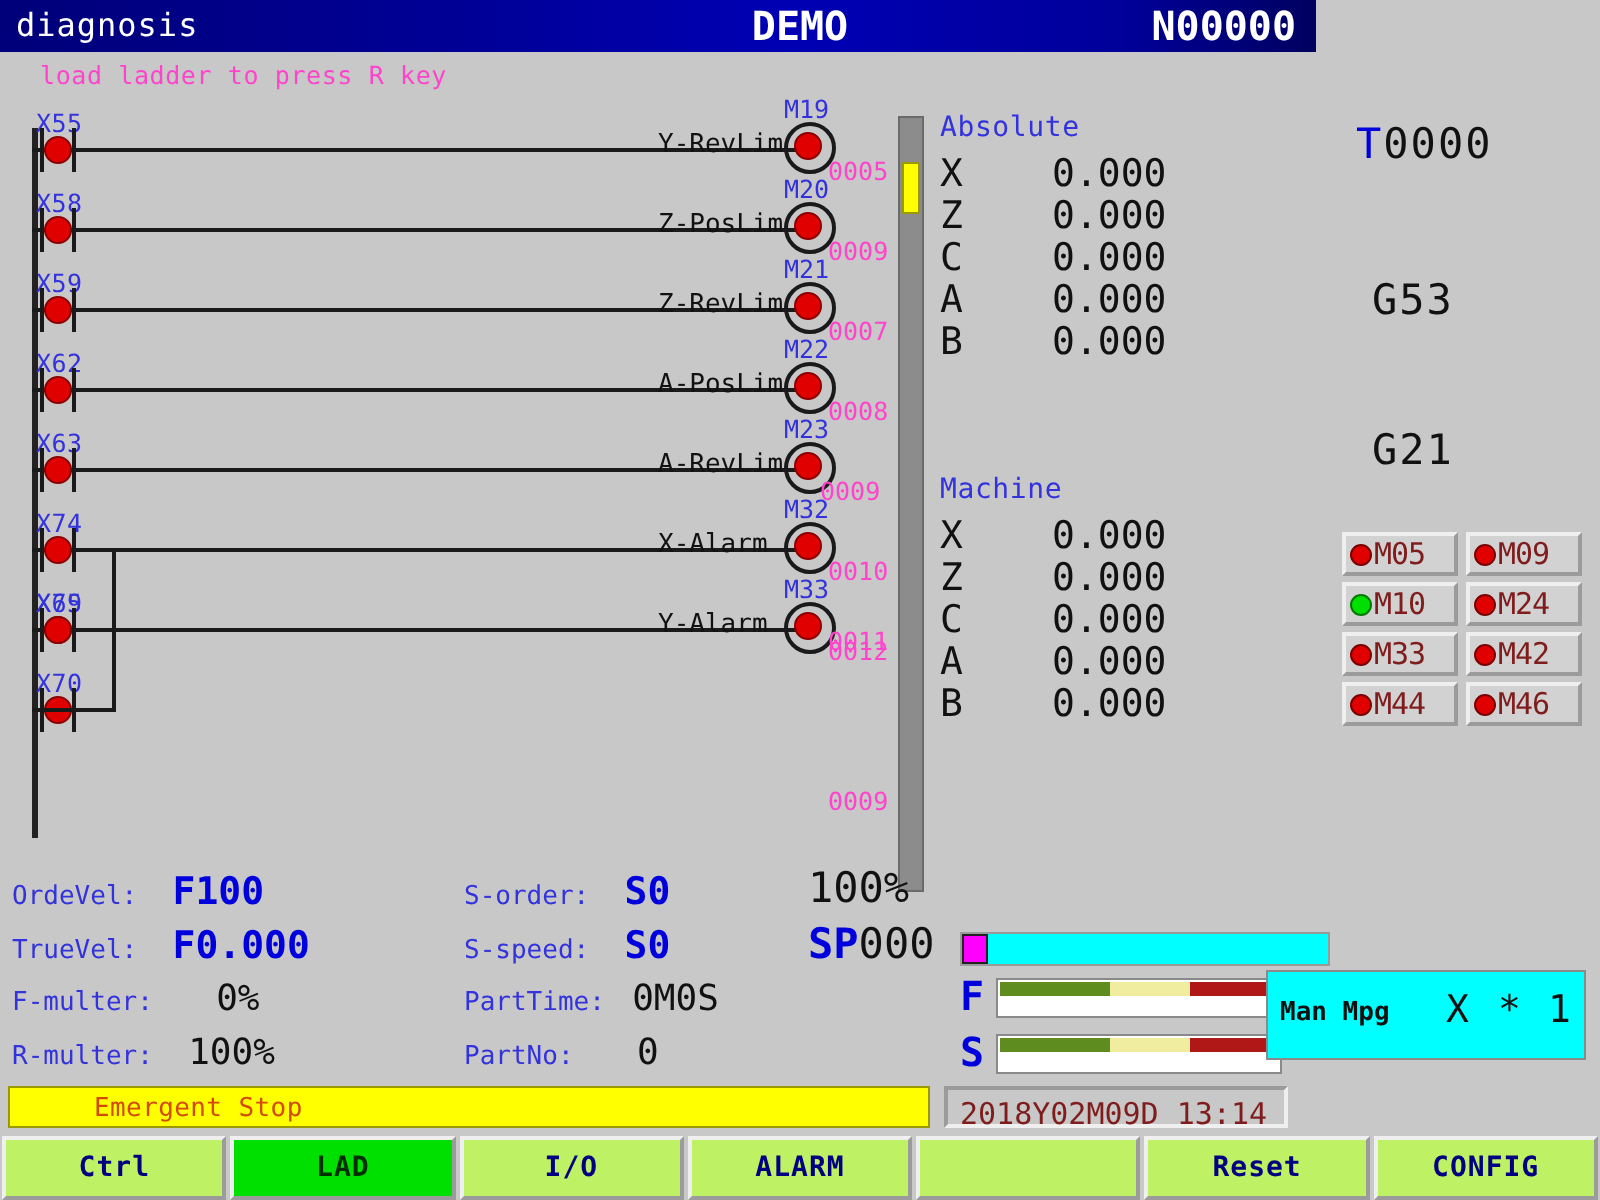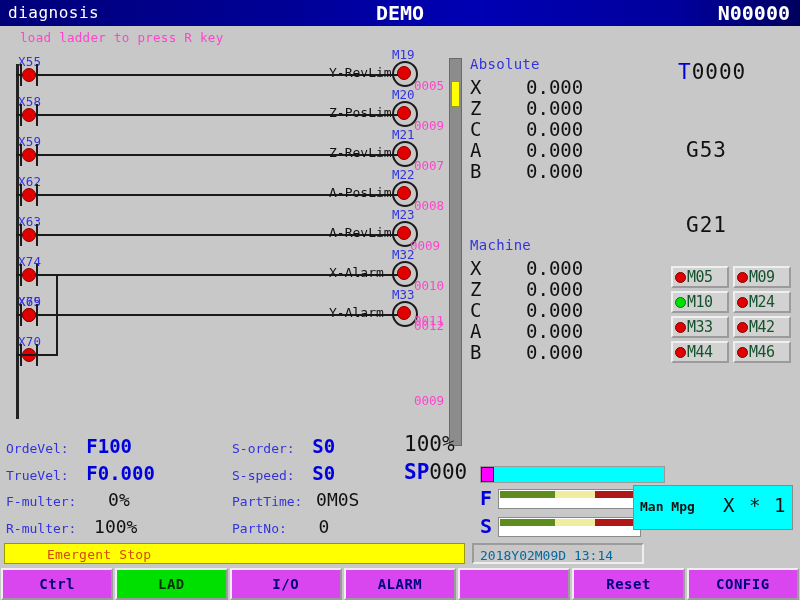--- a/index.html
+++ b/index.html
@@ -6,21 +6,21 @@
   html, body {
     width: 800px; height: 600px;
     background: #c8c8c8;
     font-family: "DejaVu Sans Mono", "Liberation Mono", monospace;
     overflow: hidden;
   }
   #app { position: relative; width: 800px; height: 600px; background: #c8c8c8; }
 
   
   .titlebar {
-    position: absolute; left: 0; top: 0; width: 800px; height: 26px;
+    position: absolute; left: 0; top: 0; width: 658px; height: 26px;
     background: linear-gradient(to right, #00007a 0%, #000096 35%, #0000b4 60%, #00009b 85%, #000060 100%);
     color: #ffffff;
   }
   .tb-left { position: absolute; left: 8px; top: 3px; font-size: 16px; letter-spacing: .5px; }
   .tb-center { position: absolute; left: 0; top: 1px; width: 800px; text-align: center; font-size: 20px; font-weight: bold; }
   .tb-right { position: absolute; right: 10px; top: 1px; font-size: 20px; font-weight: bold; }
 
   
   .ladder { position: absolute; left: 0; top: 26px; width: 455px; height: 398px; }
   .hint { position: absolute; left: 20px; top: 4px; font-size: 12.5px; color: #ff44cc; letter-spacing: .3px; }
@@ -69,21 +69,21 @@
   .bigcode .blue { color: #0000dd; }
 
   
   .mgrid { position: absolute; left: 671px; top: 266px; width: 122px; display: grid; grid-template-columns: 58px 58px; gap: 3px 4px; }
   .mcell {
     display: flex; align-items: center; height: 22px;
     background: #d2d2d2; border: 2px outset #efefef; padding-left: 2px;
   }
   .mled { width: 11px; height: 11px; border-radius: 50%; background: #e00000; border: 1px solid #7a0000; flex: 0 0 auto; }
   .mled.on { background: #00e000; border-color: #007a00; }
-  .mtext { font-size: 15px; color: #14532d; margin-left: 1px; letter-spacing: -.5px; }
+  .mtext { font-size: 15px; color: #7f1d1d; margin-left: 1px; letter-spacing: -.5px; }
 
   
   .param { position: absolute; white-space: nowrap; }
   .plabel { font-size: 13px; color: #3333dd; }
   .pvalF { font-size: 19px; color: #0000dd; font-weight: bold; }
   .pvalK { font-size: 19px; color: #111; }
   .pvalBlk { font-size: 18px; color: #111; }
 
   
   .gaugewrap { position: absolute; left: 480px; top: 466px; width: 185px; }
@@ -109,26 +109,26 @@
   
   .alarmbar {
     position: absolute; left: 4px; top: 543px; width: 461px; height: 21px;
     background: #ffff00; border: 1px solid #9a9a00;
   }
   .alarmtext { position: absolute; left: 42px; top: 3px; font-size: 13px; color: #d24b00; letter-spacing: .2px; }
   .datebox {
     position: absolute; left: 472px; top: 543px; width: 172px; height: 21px;
     background: #c8c8c8; border: 2px inset #efefef;
   }
-  .datetext { position: absolute; left: 6px; top: 3px; font-size: 13px; color: #0369a1; }
+  .datetext { position: absolute; left: 6px; top: 3px; font-size: 15px; color: #7f1d1d; }
 
   
   .tabbar { position: absolute; left: 0; top: 568px; width: 800px; height: 32px; display: flex; }
   .tab {
-    flex: 1 1 0; margin: 0 1px; background: #d946ef; border: 2px outset #efefef;
+    flex: 1 1 0; margin: 0 1px; background: #bef264; border: 2px outset #efefef;
     display: flex; align-items: center; justify-content: center;
     font-size: 14px; font-weight: bold; color: #000080; letter-spacing: .5px;
   }
   .tab.active { background: #00e000; color: #003000; }
   .tab.blank { color: transparent; }
 </style>
 </head>
 <body>
 
 <div id="app">

